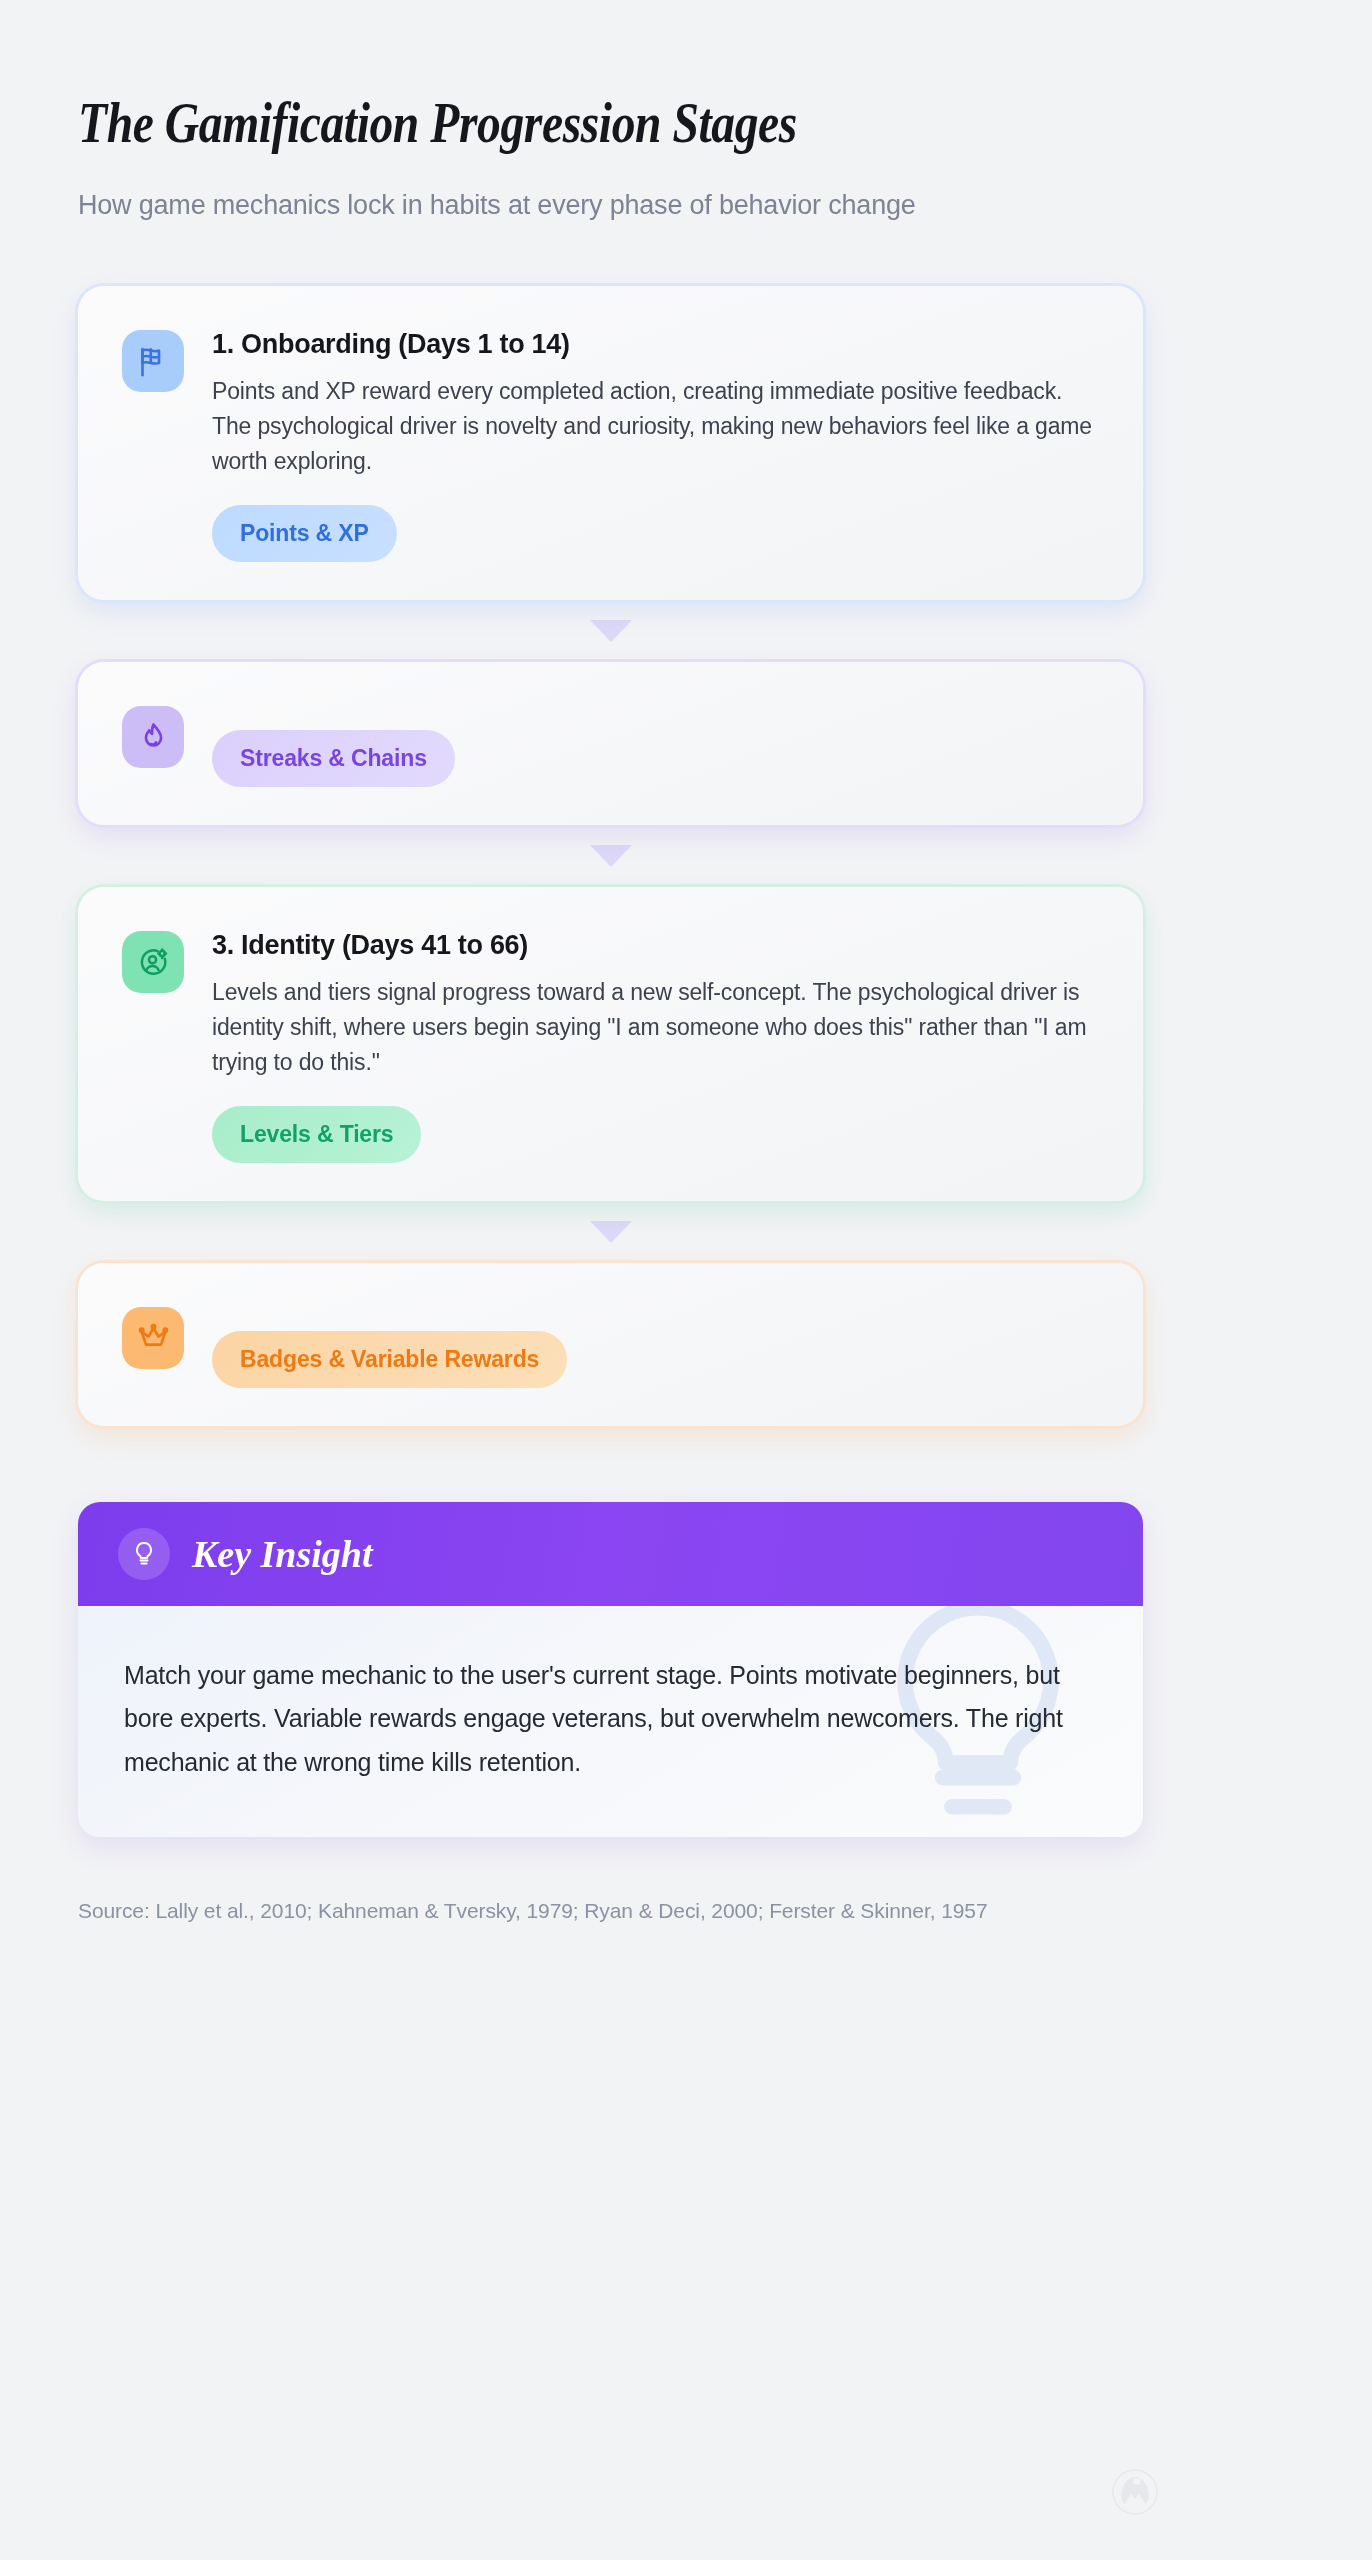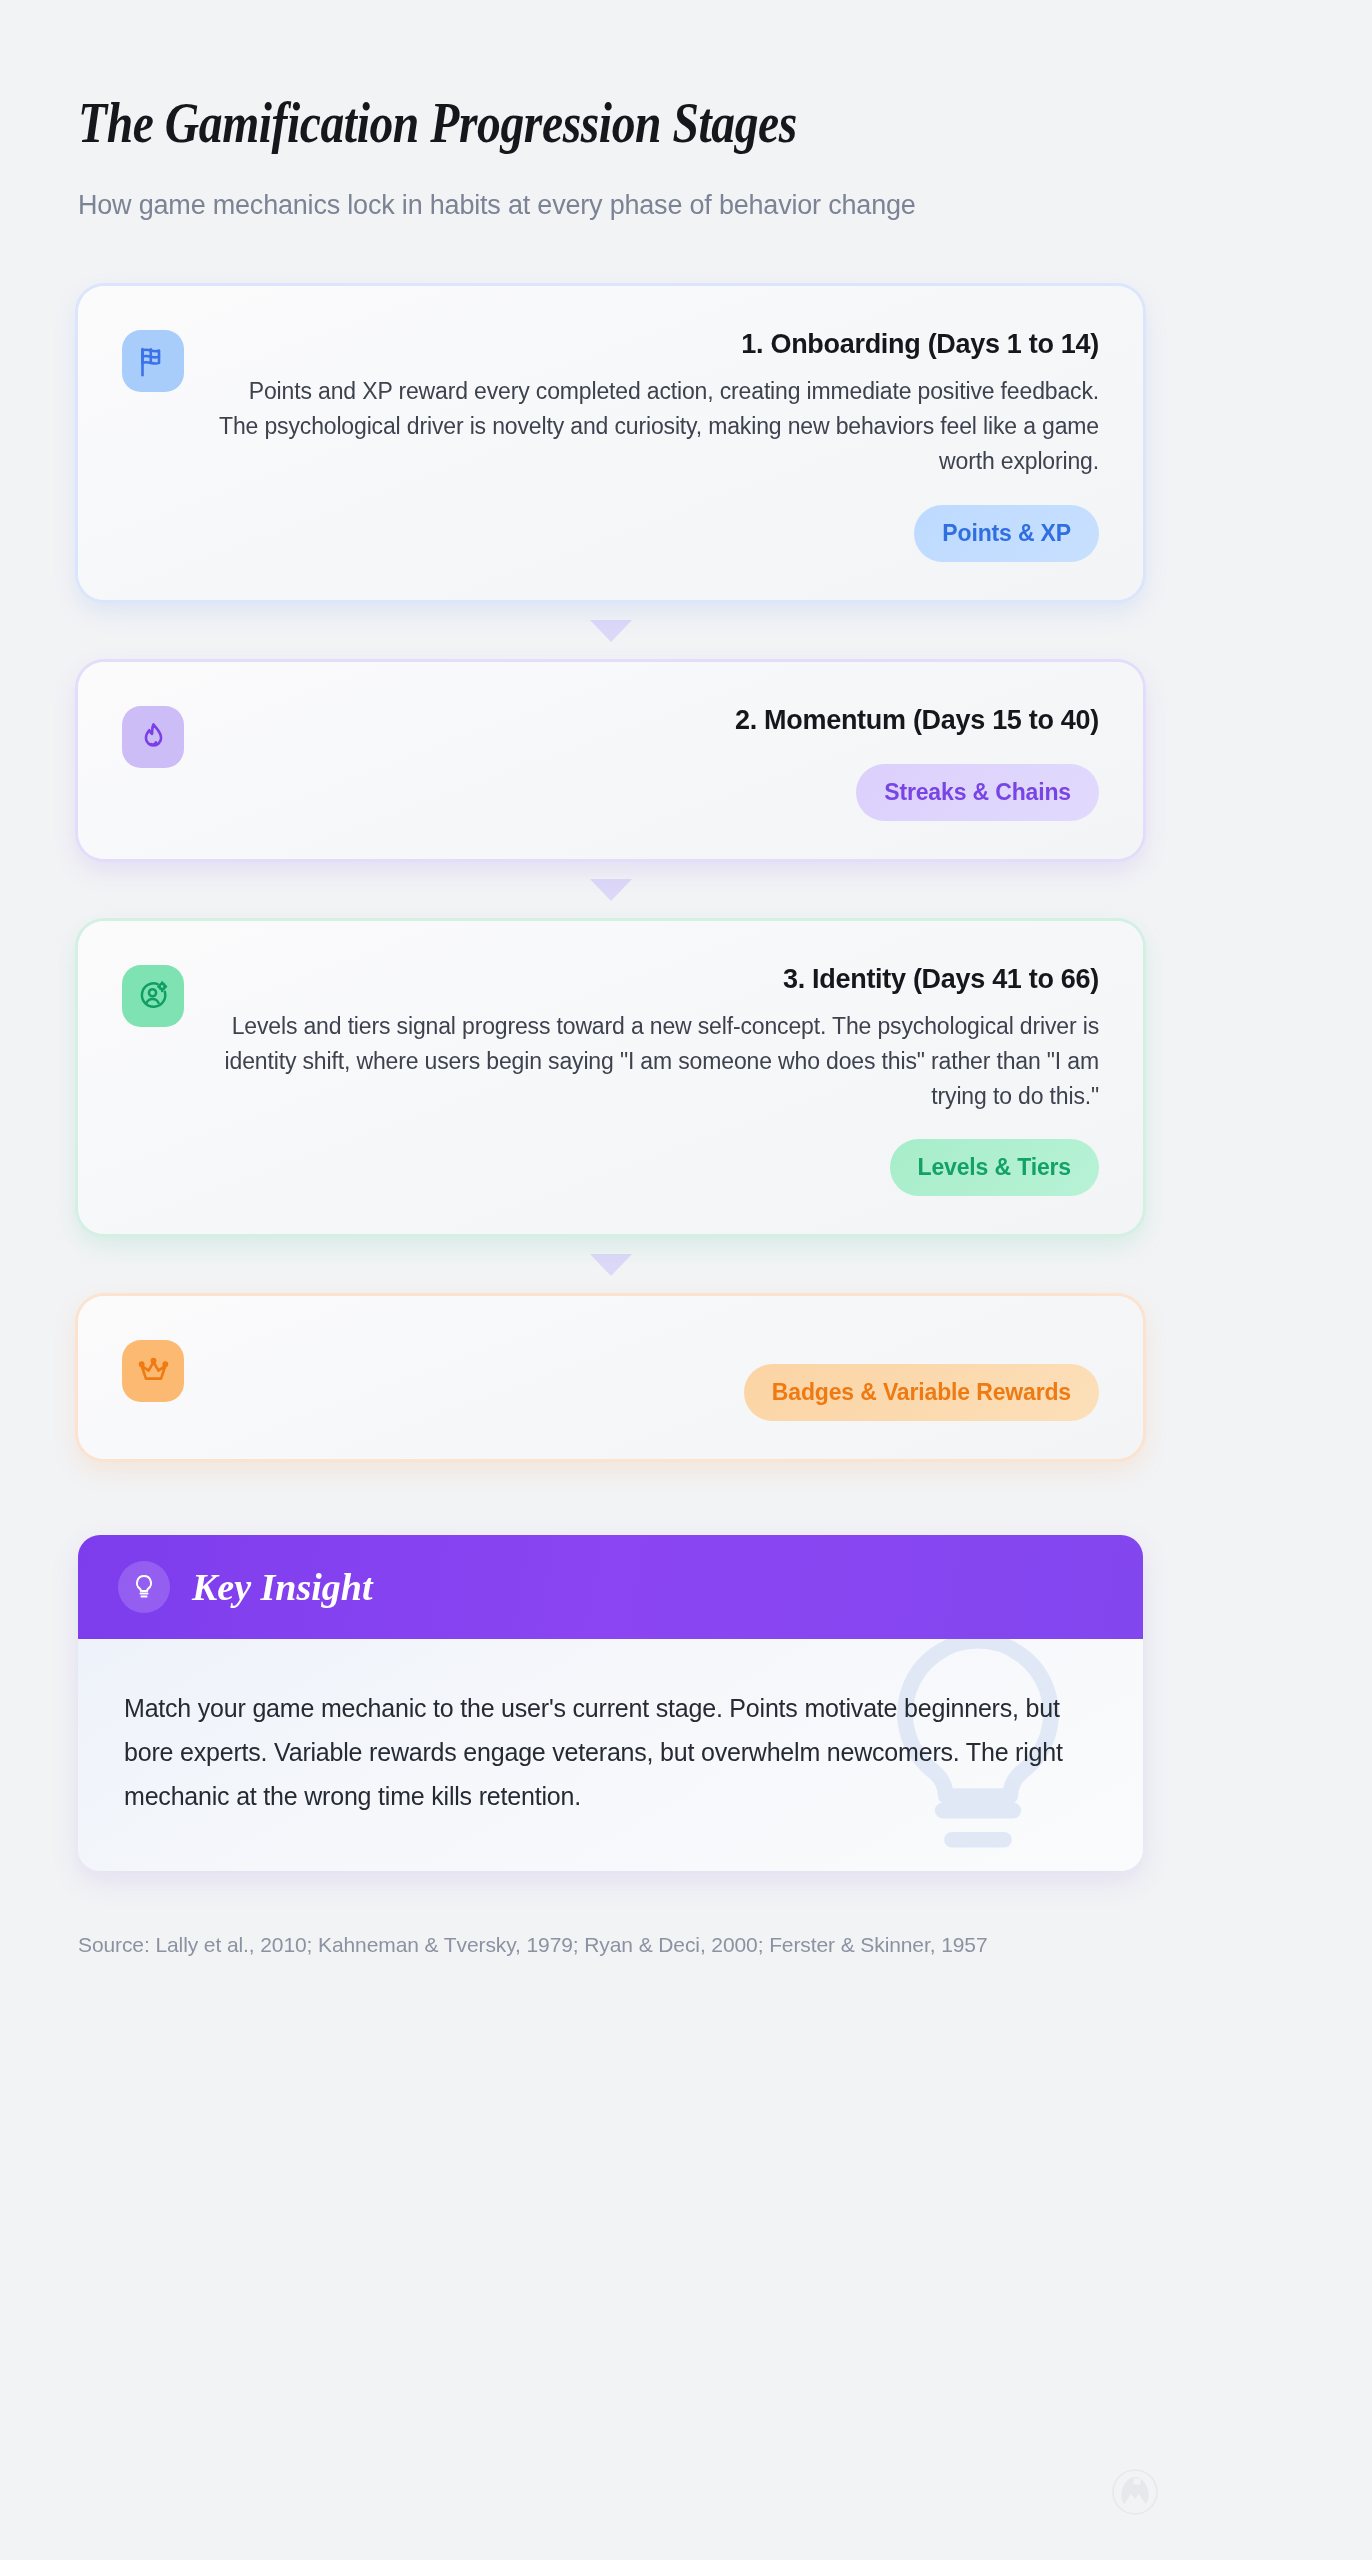--- a/index.html
+++ b/index.html
@@ -52,21 +52,20 @@
   }
 
   .stage-card {
     position: relative;
     border-radius: 26px;
     background: linear-gradient(160deg, #fbfbfc 0%, #f6f7f9 55%, #f3f4f6 100%);
     padding: 40px 44px 38px 44px;
     display: flex;
     gap: 28px;
     align-items: flex-start;
-    text-align: right;
   }
 
   .stage-card.blue   { box-shadow: 0 0 0 3px #dbe5fb, 0 10px 26px rgba(96,140,235,0.16); }
   .stage-card.purple { box-shadow: 0 0 0 3px #e3ddfb, 0 10px 26px rgba(139,102,235,0.16); }
   .stage-card.green  { box-shadow: 0 0 0 3px #d4f0e2, 0 10px 26px rgba(52,190,134,0.16); }
   .stage-card.orange { box-shadow: 0 0 0 3px #fbe3cf, 0 10px 26px rgba(245,150,60,0.16); }
 
   .stage-icon {
     width: 62px;
     height: 62px;
@@ -244,21 +243,20 @@
     </div>
 
     <div class="stage-card purple">
       <div class="stage-icon icon-purple">
         <svg viewBox="0 0 24 24" fill="none" stroke="#7a3fe6" stroke-width="1.9" stroke-linecap="round" stroke-linejoin="round">
           <path d="M12 2.5c2.6 3.4 5.5 5.7 5.5 9.8a5.5 5.5 0 0 1-11 0c0-2.3 1.1-4 2.4-5.6.6 1 .9 2 2 2.6.4-2.6-.2-4.6 1.1-6.8z"></path>
           <path d="M13.8 15.6a2.6 2.6 0 0 1-3.3 1.2"></path>
         </svg>
       </div>
       <div class="stage-body">
-        <div class="stage-heading">2. Momentum (Days 15 to 40)</div>
         <span class="stage-pill pill-purple">Streaks &amp; Chains</span>
       </div>
     </div>
 
     <div class="connector">
       <span class="tri"></span>
     </div>
 
     <div class="stage-card green">
       <div class="stage-icon icon-green">

